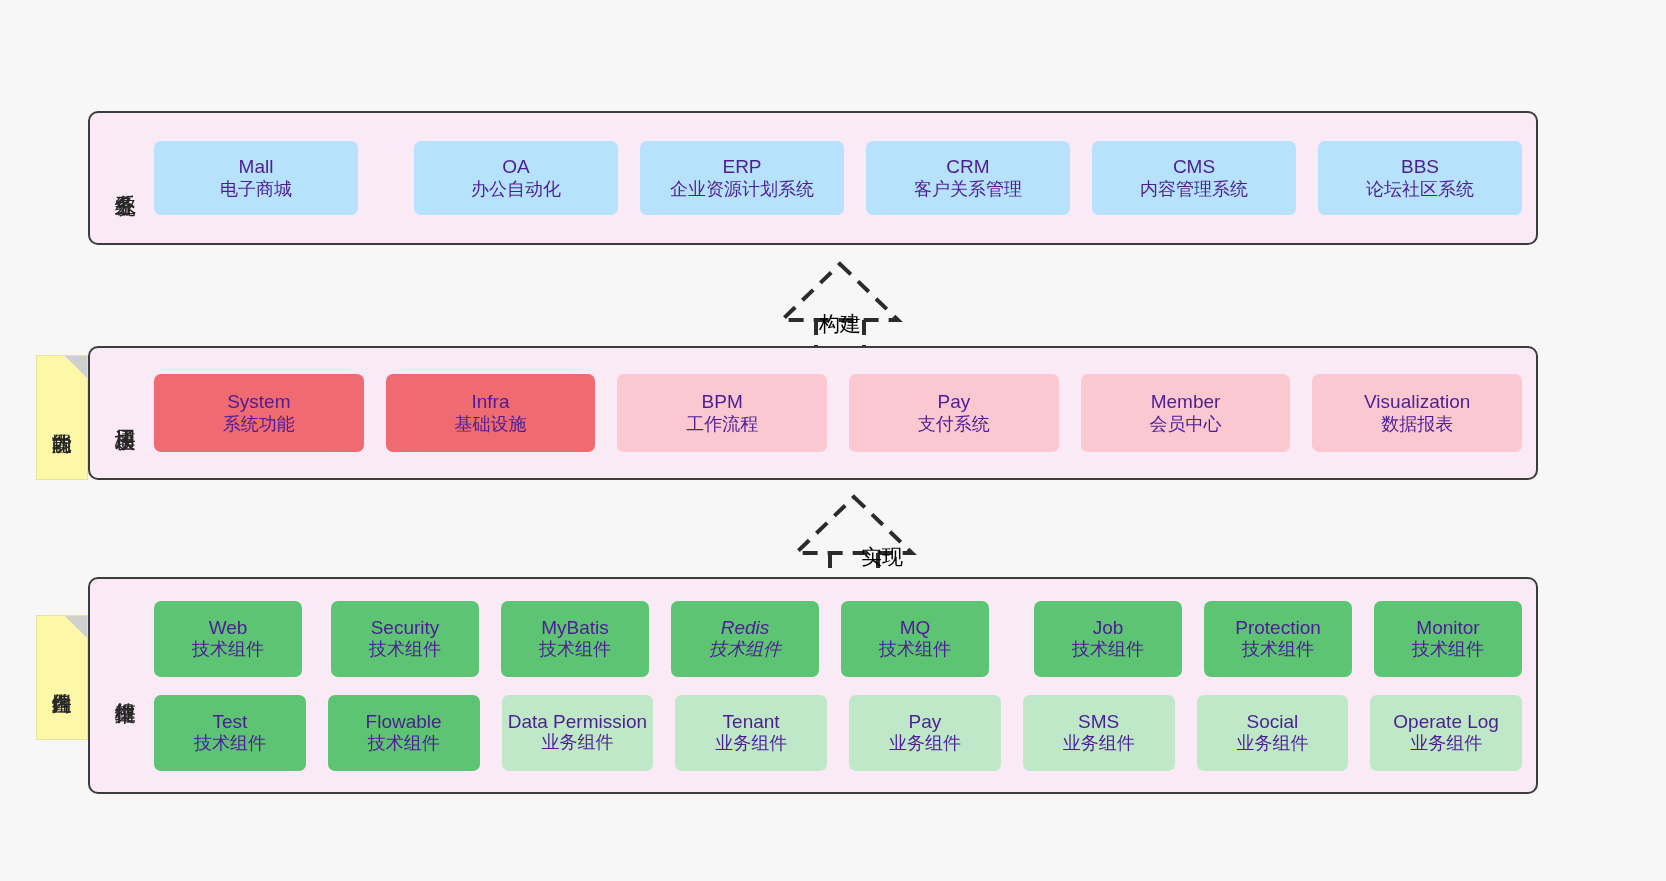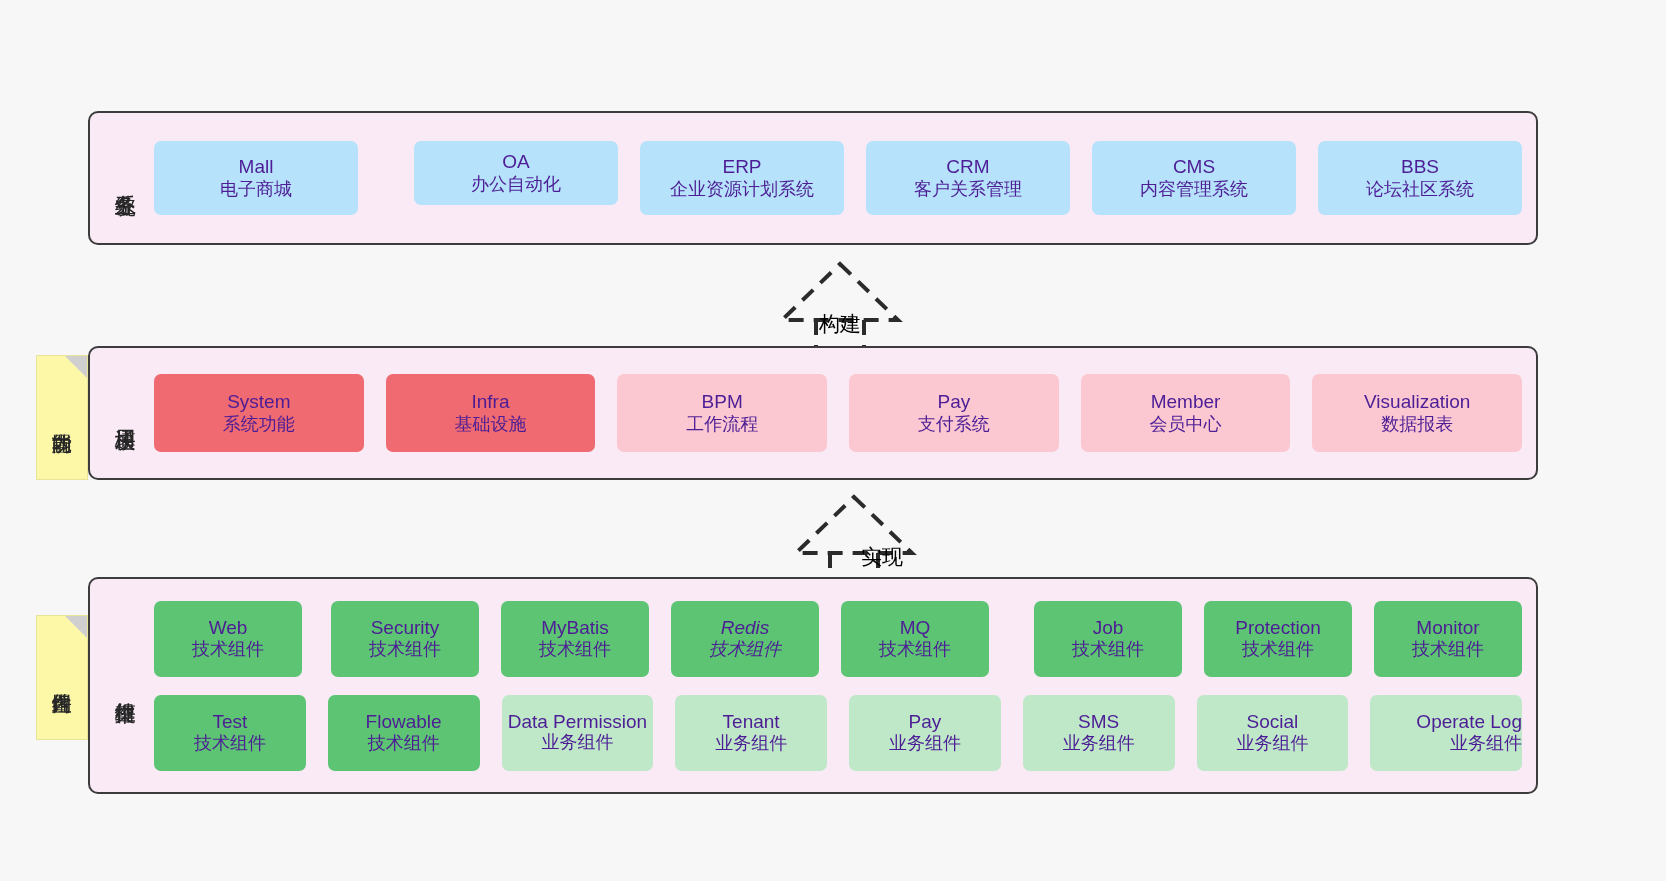--- a/index.html
+++ b/index.html
@@ -120,21 +120,21 @@
 <div id="canvas">
 
   <div class="layer" id="layer-business" style="left:88px; top:111px; width:1450px; height:134px;">
     <div class="layer-title">业务系统</div>
     <div class="layer-body">
       <div class="row">
         <div class="node c-blue" style="height:74px;">
           <span class="en">Mall</span>
           <span class="cn">电子商城</span>
         </div>
-        <div class="node c-blue" style="height:64px;margin-left:34px;">
+        <div class="node c-blue" style="height:74px;margin-left:34px;">
           <span class="en">OA</span>
           <span class="cn">办公自动化</span>
         </div>
         <div class="node c-blue" style="height:74px;">
           <span class="en">ERP</span>
           <span class="cn">企业资源计划系统</span>
         </div>
         <div class="node c-blue" style="height:74px;">
           <span class="en">CRM</span>
           <span class="cn">客户关系管理</span>
@@ -272,21 +272,21 @@
           <span class="cn">业务组件</span>
         </div>
         <div class="node c-lightgreen" style="height:76px;">
           <span class="en">SMS</span>
           <span class="cn">业务组件</span>
         </div>
         <div class="node c-lightgreen" style="height:76px;">
           <span class="en">Social</span>
           <span class="cn">业务组件</span>
         </div>
-        <div class="node c-lightgreen" style="height:76px;align-items:flex-end;">
+        <div class="node c-lightgreen" style="height:76px;">
           <span class="en">Operate Log</span>
           <span class="cn">业务组件</span>
         </div>
       </div>
 
     </div>
   </div>
 
 </div>
 

